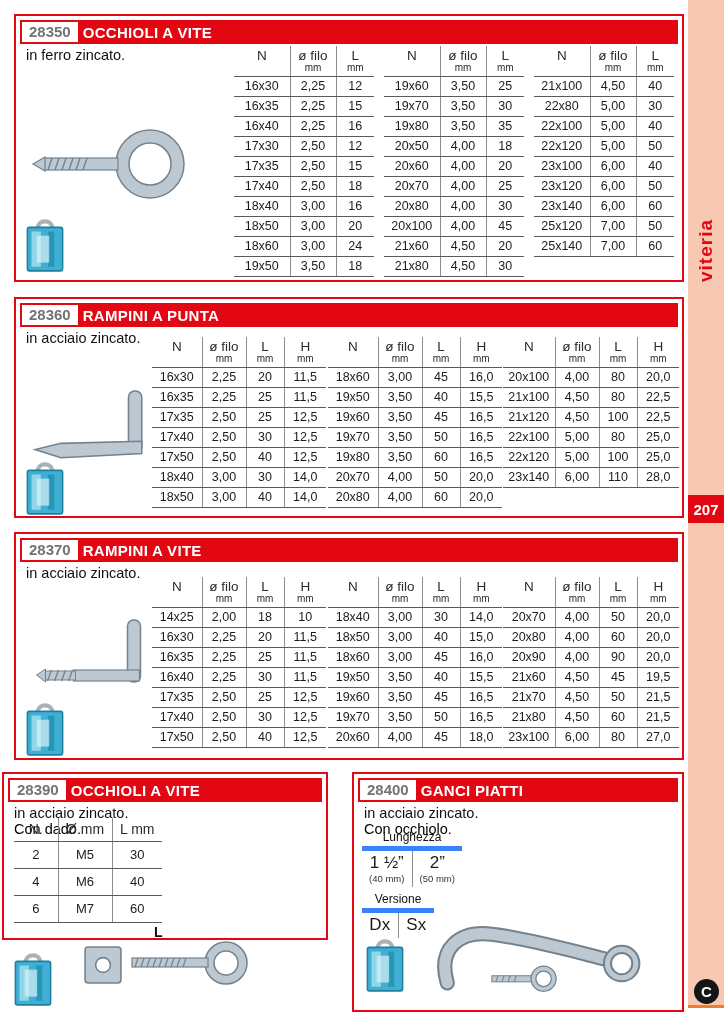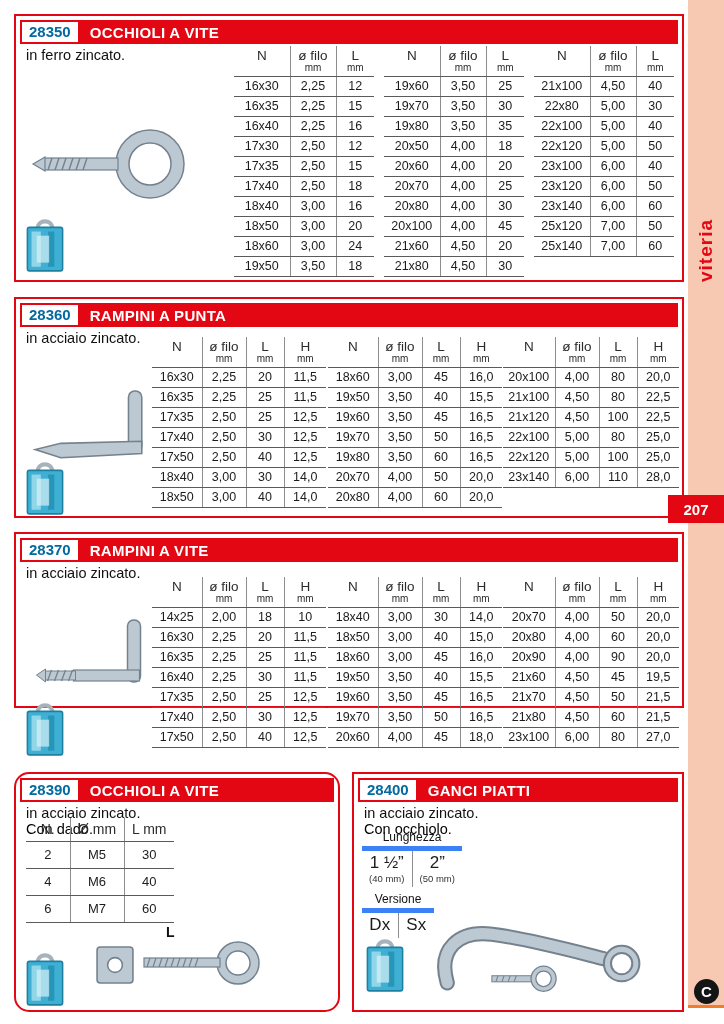--- a/index.html
+++ b/index.html
@@ -6,41 +6,41 @@
   html,body { width:724px; height:1024px; }
   body { position:relative; background:#ffffff; font-family:"Liberation Sans", sans-serif; overflow:hidden; }
 
   
   .side-strip { position:absolute; right:0; top:0; width:36px; height:1008px;
                 background:#f8c9b2; border-bottom:3px solid #ef7d2a; }
   .side-tab { position:absolute; right:0; top:180px; width:36px; height:140px;
               display:flex; align-items:center; justify-content:center; }
   .side-tab span { writing-mode:vertical-rl; transform:rotate(180deg);
                    color:#e30613; font-weight:bold; font-size:19px; letter-spacing:1px; }
-  .page-num { position:absolute; right:0; top:495px; width:56px; height:28px;
+  .page-num { position:absolute; right:0; top:495px; width:36px; height:28px;
               background:#e30613; color:#fff; font-weight:bold; font-size:15px;
               display:flex; align-items:center; justify-content:center; }
   .corner-logo { position:absolute; left:694px; top:979px; width:25px; height:25px;
                  background:#151515; color:#fff; border-radius:50%;
                  display:flex; align-items:center; justify-content:center;
                  font-weight:bold; font-size:15px; }
 
   
   .section { position:absolute; border:2px solid #e30613; background:#fff; }
   #sec1 { left:14px; top:14px;  width:670px; height:268px; }
   #sec2 { left:14px; top:297px; width:670px; height:221px; }
-  #sec3 { left:14px; top:532px; width:670px; height:176px; }
-  #sec4 { left:14px; top:772px; width:326px; height:240px;border-radius:15px; }
+  #sec3 { left:14px; top:532px; width:670px; height:228px; }
+  #sec4 { left:2px; top:772px; width:326px; height:168px; }
   #sec5 { left:352px; top:772px; width:332px; height:240px; }
 
   .sec-header { position:absolute; left:4px; right:4px; top:4px; height:24px;
                 background:#e30613; display:flex; align-items:center; }
-  .sec-code { background:#fff; color:#0369a1; font-weight:bold; font-size:15px;
+  .sec-code { background:#fff; color:#737373; font-weight:bold; font-size:15px;
               line-height:20px; height:20px; padding:0 7px; margin-left:2px; }
-  .sec-title { color:#fff; font-weight:bold; font-size:15px; margin-left:12px;
+  .sec-title { color:#fff; font-weight:bold; font-size:15px; margin-left:5px;
                letter-spacing:0.3px; }
 
   .material { position:absolute; left:10px; top:31px; font-size:14.5px; color:#111; }
   .note     { position:absolute; left:10px; top:47px; font-size:14.5px; color:#000; font-weight:normal; }
 
   
   .spec { position:absolute; border-collapse:collapse; table-layout:fixed; }
   .spec th { border-bottom:1px solid #5a5a5a; vertical-align:top; padding-top:2px;
              height:30px; font-weight:normal; }
   .spec td { border-bottom:1px solid #5a5a5a; text-align:center; height:20px;

